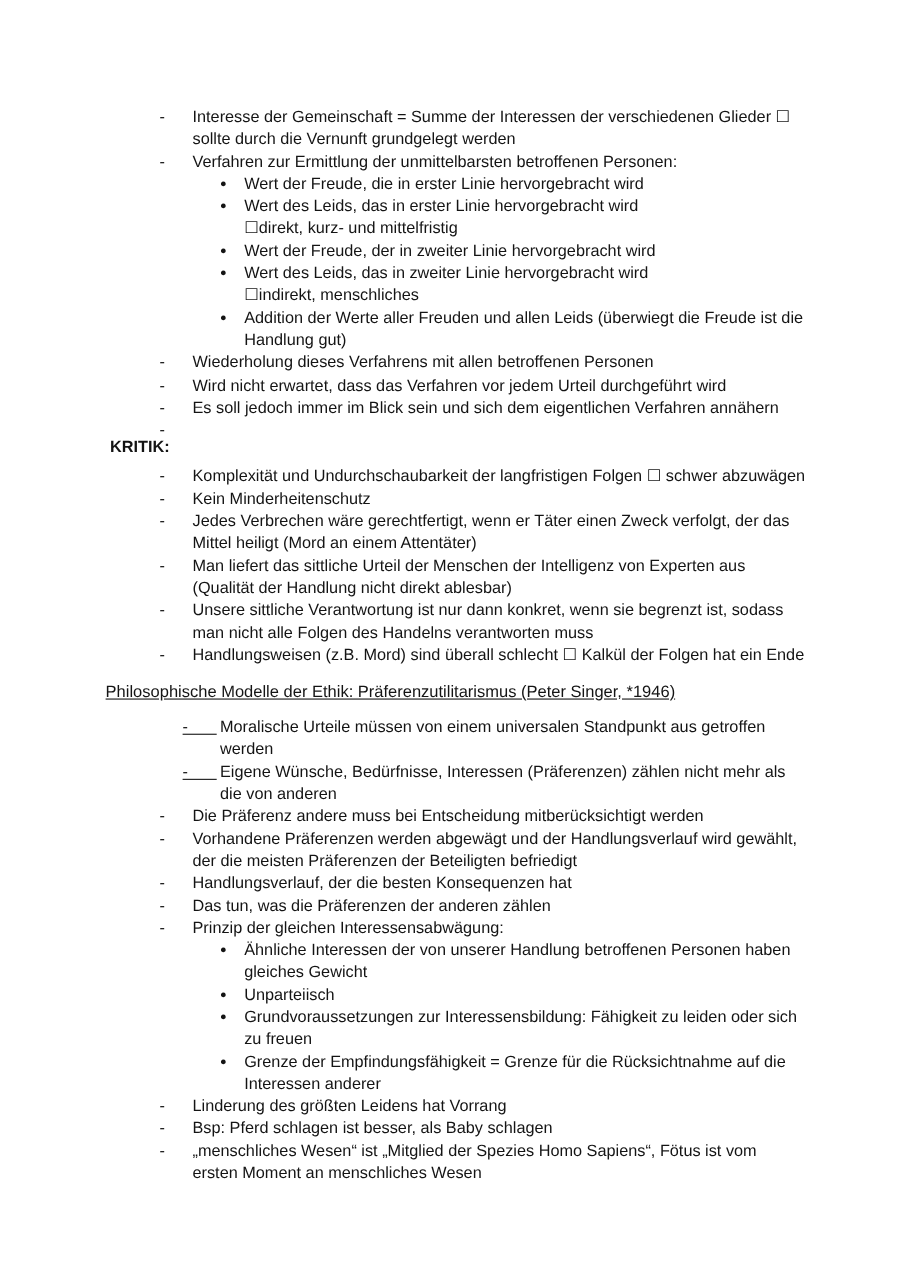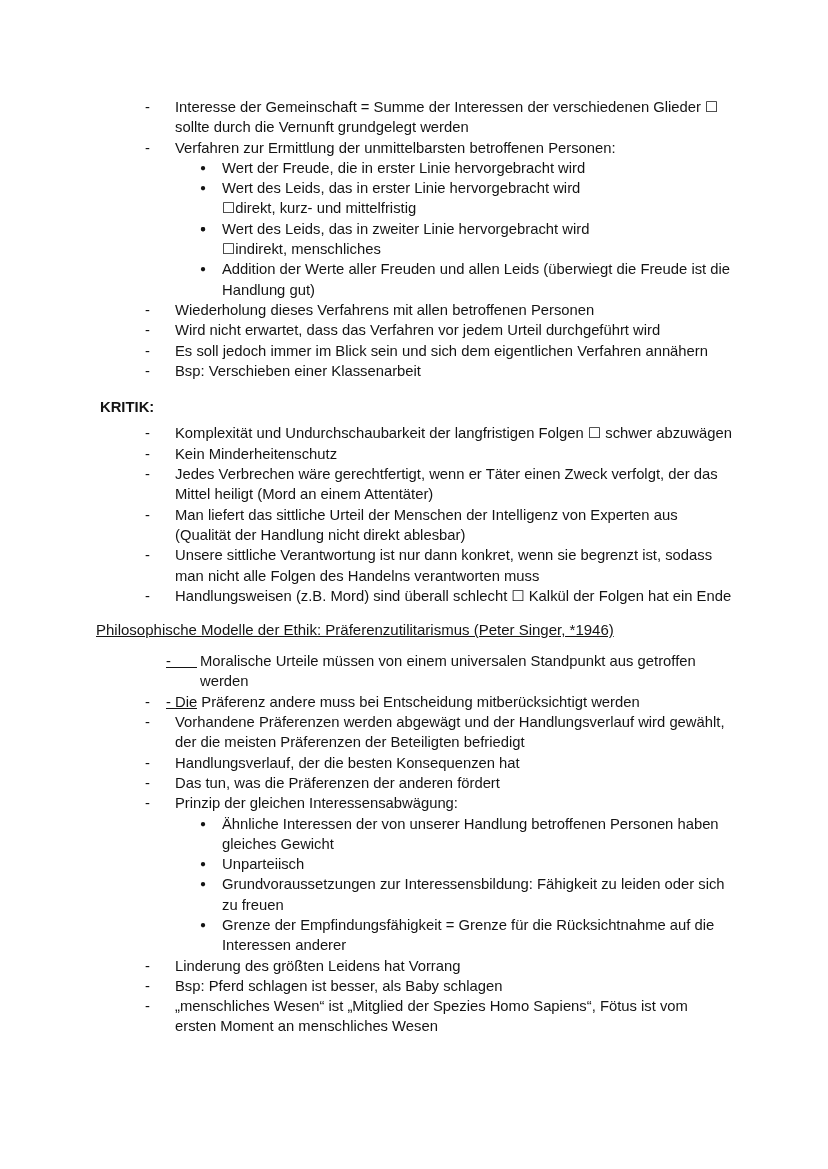--- a/index.html
+++ b/index.html
@@ -55,50 +55,50 @@
 
 <div class="page">
   <div class="doc">
 
     <div class="list">
         <div class="li l1"><span class="marker">-</span><span class="txt">Interesse der Gemeinschaft = Summe der Interessen der verschiedenen Glieder ☐ sollte durch die Vernunft grundgelegt werden</span></div>
         <div class="li l1"><span class="marker">-</span><span class="txt">Verfahren zur Ermittlung der unmittelbarsten betroffenen Personen:</span></div>
         <div class="li l2"><span class="marker">●</span><span class="txt">Wert der Freude, die in erster Linie hervorgebracht wird</span></div>
         <div class="li l2"><span class="marker">●</span><span class="txt">Wert des Leids, das in erster Linie hervorgebracht wird</span></div>
         <div class="li l2s"><span class="txt">☐direkt, kurz- und mittelfristig</span></div>
-        <div class="li l2"><span class="marker">●</span></div>
+        <div class="li l2"><span class="marker">●</span><span class="txt">Wert der Freude, der in zweiter Linie hervorgebracht wird</span></div>
         <div class="li l2"><span class="marker">●</span><span class="txt">Wert des Leids, das in zweiter Linie hervorgebracht wird</span></div>
         <div class="li l2s"><span class="txt">☐indirekt, menschliches</span></div>
         <div class="li l2"><span class="marker">●</span><span class="txt">Addition der Werte aller Freuden und allen Leids (überwiegt die Freude ist die Handlung gut)</span></div>
         <div class="li l1"><span class="marker">-</span><span class="txt">Wiederholung dieses Verfahrens mit allen betroffenen Personen</span></div>
         <div class="li l1"><span class="marker">-</span><span class="txt">Wird nicht erwartet, dass das Verfahren vor jedem Urteil durchgeführt wird</span></div>
         <div class="li l1"><span class="marker">-</span><span class="txt">Es soll jedoch immer im Blick sein und sich dem eigentlichen Verfahren annähern</span></div>
-        <div class="li l1"><span class="marker">-</span><span class="txt">Bsp: Verschieben einer Klassenarbeit</span></div>
+        <div class="li l1"><span class="marker">-</span></div>
       </div>
 
     <div class="h-bold">KRITIK:</div>
 
     <div class="list">
         <div class="li l1"><span class="marker">-</span><span class="txt">Komplexität und Undurchschaubarkeit der langfristigen Folgen ☐ schwer abzuwägen</span></div>
         <div class="li l1"><span class="marker">-</span><span class="txt">Kein Minderheitenschutz</span></div>
         <div class="li l1"><span class="marker">-</span><span class="txt">Jedes Verbrechen wäre gerechtfertigt, wenn er Täter einen Zweck verfolgt, der das Mittel heiligt (Mord an einem Attentäter)</span></div>
         <div class="li l1"><span class="marker">-</span><span class="txt">Man liefert das sittliche Urteil der Menschen der Intelligenz von Experten aus (Qualität der Handlung nicht direkt ablesbar)</span></div>
         <div class="li l1"><span class="marker">-</span><span class="txt">Unsere sittliche Verantwortung ist nur dann konkret, wenn sie begrenzt ist, sodass man nicht alle Folgen des Handelns verantworten muss</span></div>
         <div class="li l1"><span class="marker">-</span><span class="txt">Handlungsweisen (z.B. Mord) sind überall schlecht ☐ Kalkül der Folgen hat ein Ende</span></div>
       </div>
 
     <div class="h-under">Philosophische Modelle der Ethik: Präferenzutilitarismus (Peter Singer, *1946)</div>
 
     <div class="list">
         <div class="li l1u"><span class="marker">-</span><span class="txt">Moralische Urteile müssen von einem universalen Standpunkt aus getroffen werden</span></div>
-        <div class="li l1u"><span class="marker">-</span></div>
+        <div class="li l1u"><span class="marker">-</span><span class="txt">Eigene Wünsche, Bedürfnisse, Interessen (Präferenzen) zählen nicht mehr als die von anderen</span></div>
         <div class="li l1"><span class="marker">-</span><span class="txt">Die Präferenz andere muss bei Entscheidung mitberücksichtigt werden</span></div>
         <div class="li l1"><span class="marker">-</span><span class="txt">Vorhandene Präferenzen werden abgewägt und der Handlungsverlauf wird gewählt, der die meisten Präferenzen der Beteiligten befriedigt</span></div>
         <div class="li l1"><span class="marker">-</span><span class="txt">Handlungsverlauf, der die besten Konsequenzen hat</span></div>
-        <div class="li l1"><span class="marker">-</span><span class="txt">Das tun, was die Präferenzen der anderen fördert</span></div>
+        <div class="li l1"><span class="marker">-</span><span class="txt">Das tun, was die Präferenzen der anderen zählen</span></div>
         <div class="li l1"><span class="marker">-</span><span class="txt">Prinzip der gleichen Interessensabwägung:</span></div>
         <div class="li l2"><span class="marker">●</span><span class="txt">Ähnliche Interessen der von unserer Handlung betroffenen Personen haben gleiches Gewicht</span></div>
         <div class="li l2"><span class="marker">●</span><span class="txt">Unparteiisch</span></div>
         <div class="li l2"><span class="marker">●</span><span class="txt">Grundvoraussetzungen zur Interessensbildung: Fähigkeit zu leiden oder sich zu freuen</span></div>
         <div class="li l2"><span class="marker">●</span><span class="txt">Grenze der Empfindungsfähigkeit = Grenze für die Rücksichtnahme auf die Interessen anderer</span></div>
         <div class="li l1"><span class="marker">-</span><span class="txt">Linderung des größten Leidens hat Vorrang</span></div>
         <div class="li l1"><span class="marker">-</span><span class="txt">Bsp: Pferd schlagen ist besser, als Baby schlagen</span></div>
         <div class="li l1"><span class="marker">-</span><span class="txt">„menschliches Wesen“ ist „Mitglied der Spezies Homo Sapiens“, Fötus ist vom ersten Moment an menschliches Wesen</span></div>
       </div>
 

